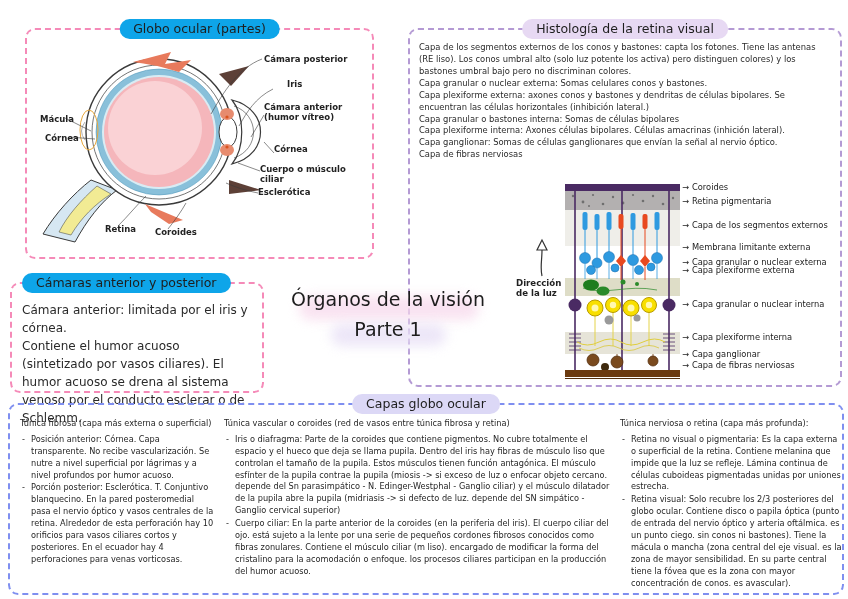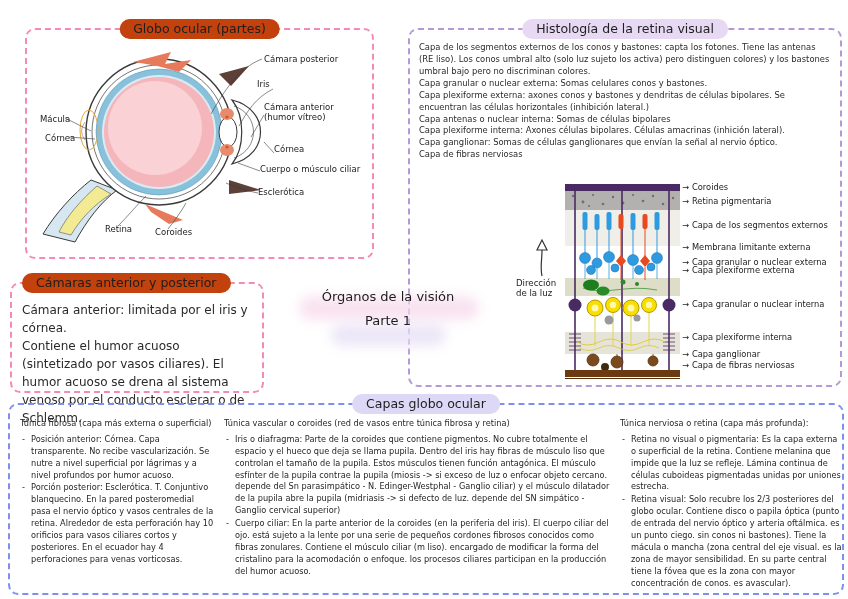--- a/index.html
+++ b/index.html
@@ -7,36 +7,36 @@
         font-family:"DejaVu Sans","Liberation Sans",sans-serif;color:#262626;}
 
   .note-box{position:absolute;border-radius:10px;}
   .border-pink{border:2px dashed #f58ab8;}
   .border-purple{border:2px dashed #b49ad4;}
   .border-blue{border:2px dashed #7f8ff0;}
 
   .pill{position:absolute;top:-11px;padding:1px 14px;border-radius:12px;
         font-size:12.5px;white-space:nowrap;color:#1e1e1e;z-index:3;line-height:1.45;}
   .pill-center{left:50%;transform:translateX(-50%);}
-  .pill-pink{background:#c2410c;}
+  .pill-pink{background:#0ea5e9;}
   .pill-purple{background:#e7d9f3;}
   .pill-lavender{background:#dcd8f6;}
 
-  .eye-label{position:absolute;font-size:8.5px;line-height:1.2;color:#222;white-space:pre-line;}
+  .eye-label{position:absolute;font-size:8.5px;line-height:1.2;color:#222;white-space:pre-line;font-weight:bold;}
   .body-text{font-size:8.4px;line-height:1.42;color:#2a2a2a;}
 
   .layer-label{position:absolute;left:272px;font-size:8.3px;white-space:nowrap;color:#222;}
   .arr::before{content:"\2192";margin-right:3px;font-size:8.3px;}
 
   .col-header{font-size:8.2px;line-height:1.45;margin-bottom:4px;}
   .bullet{position:relative;padding-left:11px;font-size:8.2px;line-height:1.45;margin-bottom:1px;}
   .bullet::before{content:"-";position:absolute;left:2px;top:0;}
 
   .main-title{position:absolute;left:288px;top:290px;width:200px;text-align:center;
-              font-size:13px;line-height:1.0;color:#1d1d1d;z-index:2;}
+              font-size:19px;line-height:1.0;color:#1d1d1d;z-index:2;}
   .main-title .t2{margin-top:11px;}
   .blob{position:absolute;border-radius:14px;filter:blur(6px);z-index:1;}
   .blob1{left:299px;top:296px;width:180px;height:24px;background:#f7d9ec;opacity:.75;}
   .blob2{left:331px;top:324px;width:115px;height:22px;background:#e8e0f6;opacity:.8;}
 
   .camaras-line{font-size:12px;line-height:1.5;color:#2a2a2a;}
 
   .cols{display:flex;gap:8px;padding:13px 10px 6px 10px;}
   .col1{width:196px;flex:none;}
   .col2{width:388px;flex:none;}
@@ -86,40 +86,40 @@
         <path d="M227,133 L205,125"></path>
         <path d="M225,155 C210,152 200,148 193,145"></path>
         <path d="M85,188 C95,178 103,168 113,158"></path>
         <path d="M135,191 C142,182 148,174 153,165"></path>
         <path d="M32,80 L58,93"></path>
         <path d="M36,99 L62,101"></path>
       </g>
     </svg>
 
     <span class="eye-label" style="left:237px;top:24px;">Cámara posterior</span>
-    <span class="eye-label" style="left:230px;top:49px;">Iris</span>
+    <span class="eye-label" style="left:260px;top:49px;">Iris</span>
     <span class="eye-label" style="left:237px;top:72px;">Cámara anterior
 (humor vítreo)</span>
     <span class="eye-label" style="left:247px;top:114px;">Córnea</span>
     <span class="eye-label" style="left:233px;top:134px;">Cuerpo o músculo ciliar</span>
     <span class="eye-label" style="left:231px;top:157px;">Esclerótica</span>
     <span class="eye-label" style="left:78px;top:194px;">Retina</span>
     <span class="eye-label" style="left:128px;top:197px;">Coroides</span>
     <span class="eye-label" style="left:13px;top:84px;">Mácula</span>
     <span class="eye-label" style="left:18px;top:103px;">Córnea</span>
   </div>
 
   <div class="note-box border-purple" style="left:408px;top:28px;width:430px;height:355px;">
     <div class="pill pill-purple pill-center">Histología de la retina visual</div>
 
     <div style="position:absolute;left:9px;top:12px;width:412px;">
-      <div class="body-text">Capa de los segmentos externos de los conos y bastones: capta los fotones. Tiene las antenas (RE liso). Los conos umbral alto (solo luz sujeto los activa) pero distinguen colores) y los bastones umbral bajo pero no discriminan colores.</div>
+      <div class="body-text">Capa de los segmentos externos de los conos y bastones: capta los fotones. Tiene las antenas (RE liso). Los conos umbral alto (solo luz potente los activa) pero distinguen colores) y los bastones umbral bajo pero no discriminan colores.</div>
       <div class="body-text">Capa granular o nuclear externa: Somas celulares conos y bastones.</div>
       <div class="body-text">Capa plexiforme externa: axones conos y bastones y dendritas de células bipolares. Se encuentran las células horizontales (inhibición lateral.)</div>
-      <div class="body-text">Capa antenas o nuclear interna: Somas de células bipolares</div>
+      <div class="body-text">Capa granular o bastones interna: Somas de células bipolares</div>
       <div class="body-text">Capa plexiforme interna: Axones células bipolares. Células amacrinas (inhición lateral).</div>
       <div class="body-text">Capa ganglionar: Somas de células ganglionares que envían la señal al nervio óptico.</div>
       <div class="body-text">Capa de fibras nerviosas</div>
     </div>
 
     <svg width="20" height="40" viewBox="0 0 20 40" style="position:absolute;left:122px;top:208px;">
       <path d="M10,12 C10,22 8,30 10,38" fill="none" stroke="#333" stroke-width="1.2"></path>
       <path d="M10,2 L5,12 L15,12 Z" fill="#ffffff" stroke="#333" stroke-width="1.2"></path>
     </svg>
     <div class="eye-label" style="left:106px;top:248px;font-size:8.6px;">Dirección

